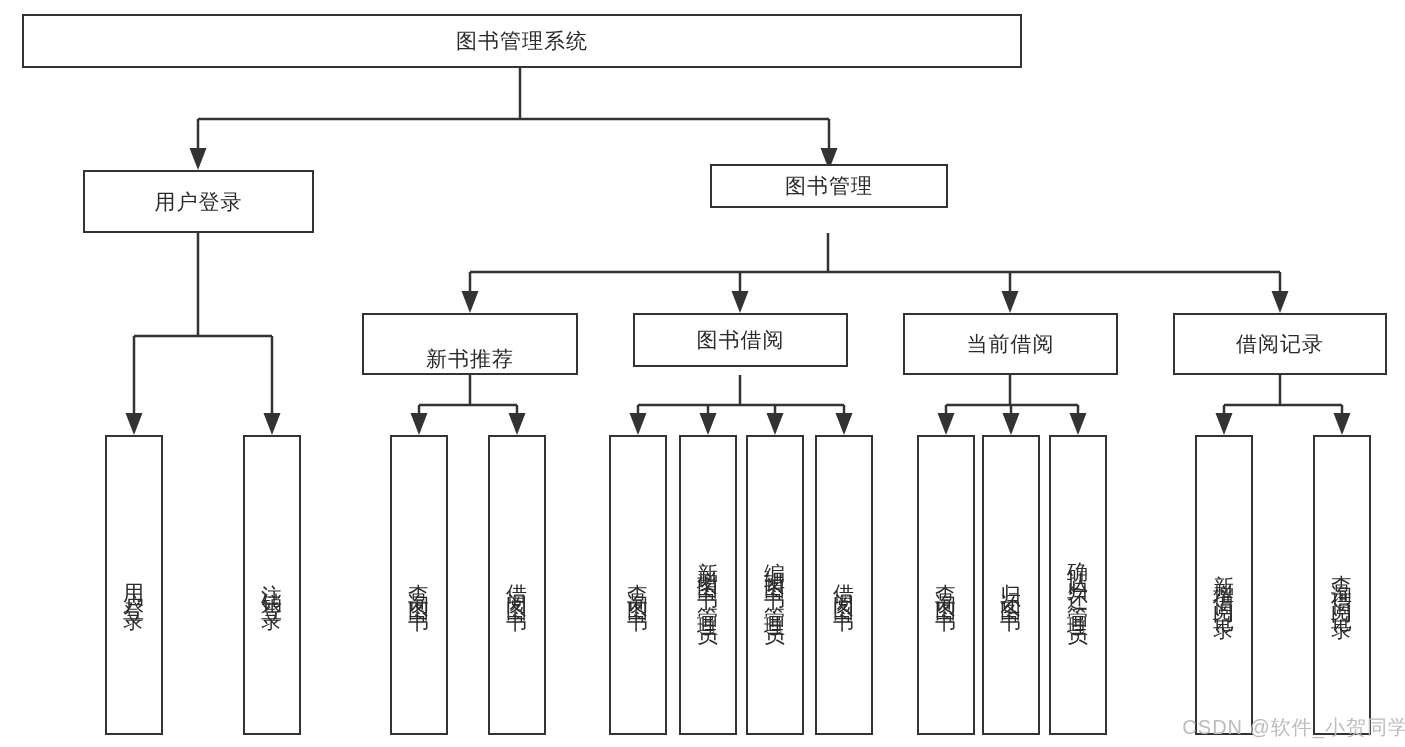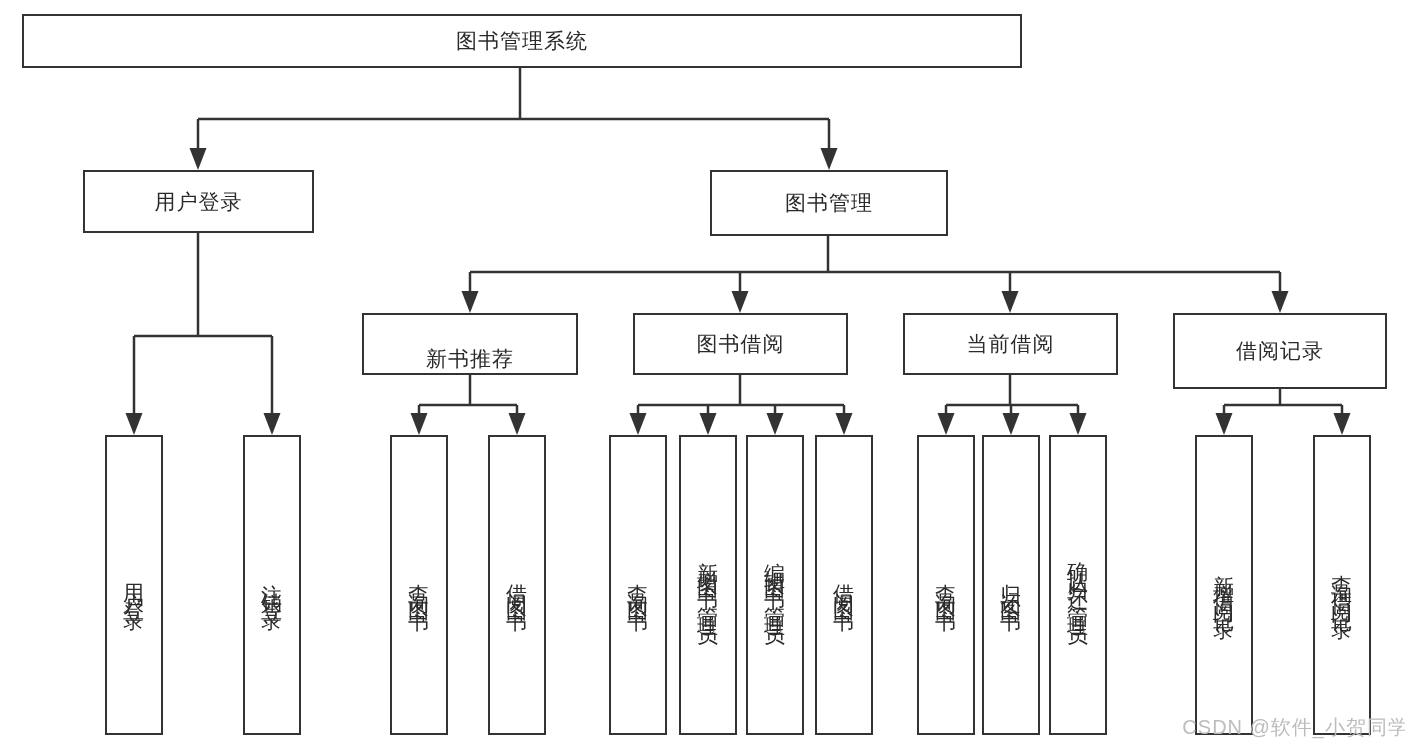--- a/index.html
+++ b/index.html
@@ -134,34 +134,34 @@
     </g>
   </svg>
 
   <div class="node" style="left:22px; top:14px; width:1000px; height:54px;">
     <span>图书管理系统</span>
   </div>
 
   <div class="node" style="left:83px; top:170px; width:231px; height:63px;">
     <span>用户登录</span>
   </div>
-  <div class="node" style="left:710px; top:170px; width:238px; height:66px;">
+  <div class="node" style="left:710px; top:164px; width:238px; height:44px;">
     <span>图书管理</span>
   </div>
 
   <div class="node" style="left:362px; top:313px; width:216px; height:62px;align-items:flex-end;">
     <span>新书推荐</span>
   </div>
-  <div class="node" style="left:633px; top:313px; width:215px; height:62px;justify-content:center;">
+  <div class="node" style="left:633px; top:313px; width:215px; height:54px;justify-content:center;">
     <span>图书借阅</span>
   </div>
   <div class="node" style="left:903px; top:313px; width:215px; height:62px;">
     <span>当前借阅</span>
   </div>
-  <div class="node" style="left:1173px; top:313px; width:214px; height:76px;">
+  <div class="node" style="left:1173px; top:313px; width:214px; height:62px;">
     <span>借阅记录</span>
   </div>
 
   <div class="leaf" style="left:105px;">
     <span class="vtext">用户登录</span>
   </div>
   <div class="leaf" style="left:243px;">
     <span class="vtext">注销登录</span>
   </div>
 

